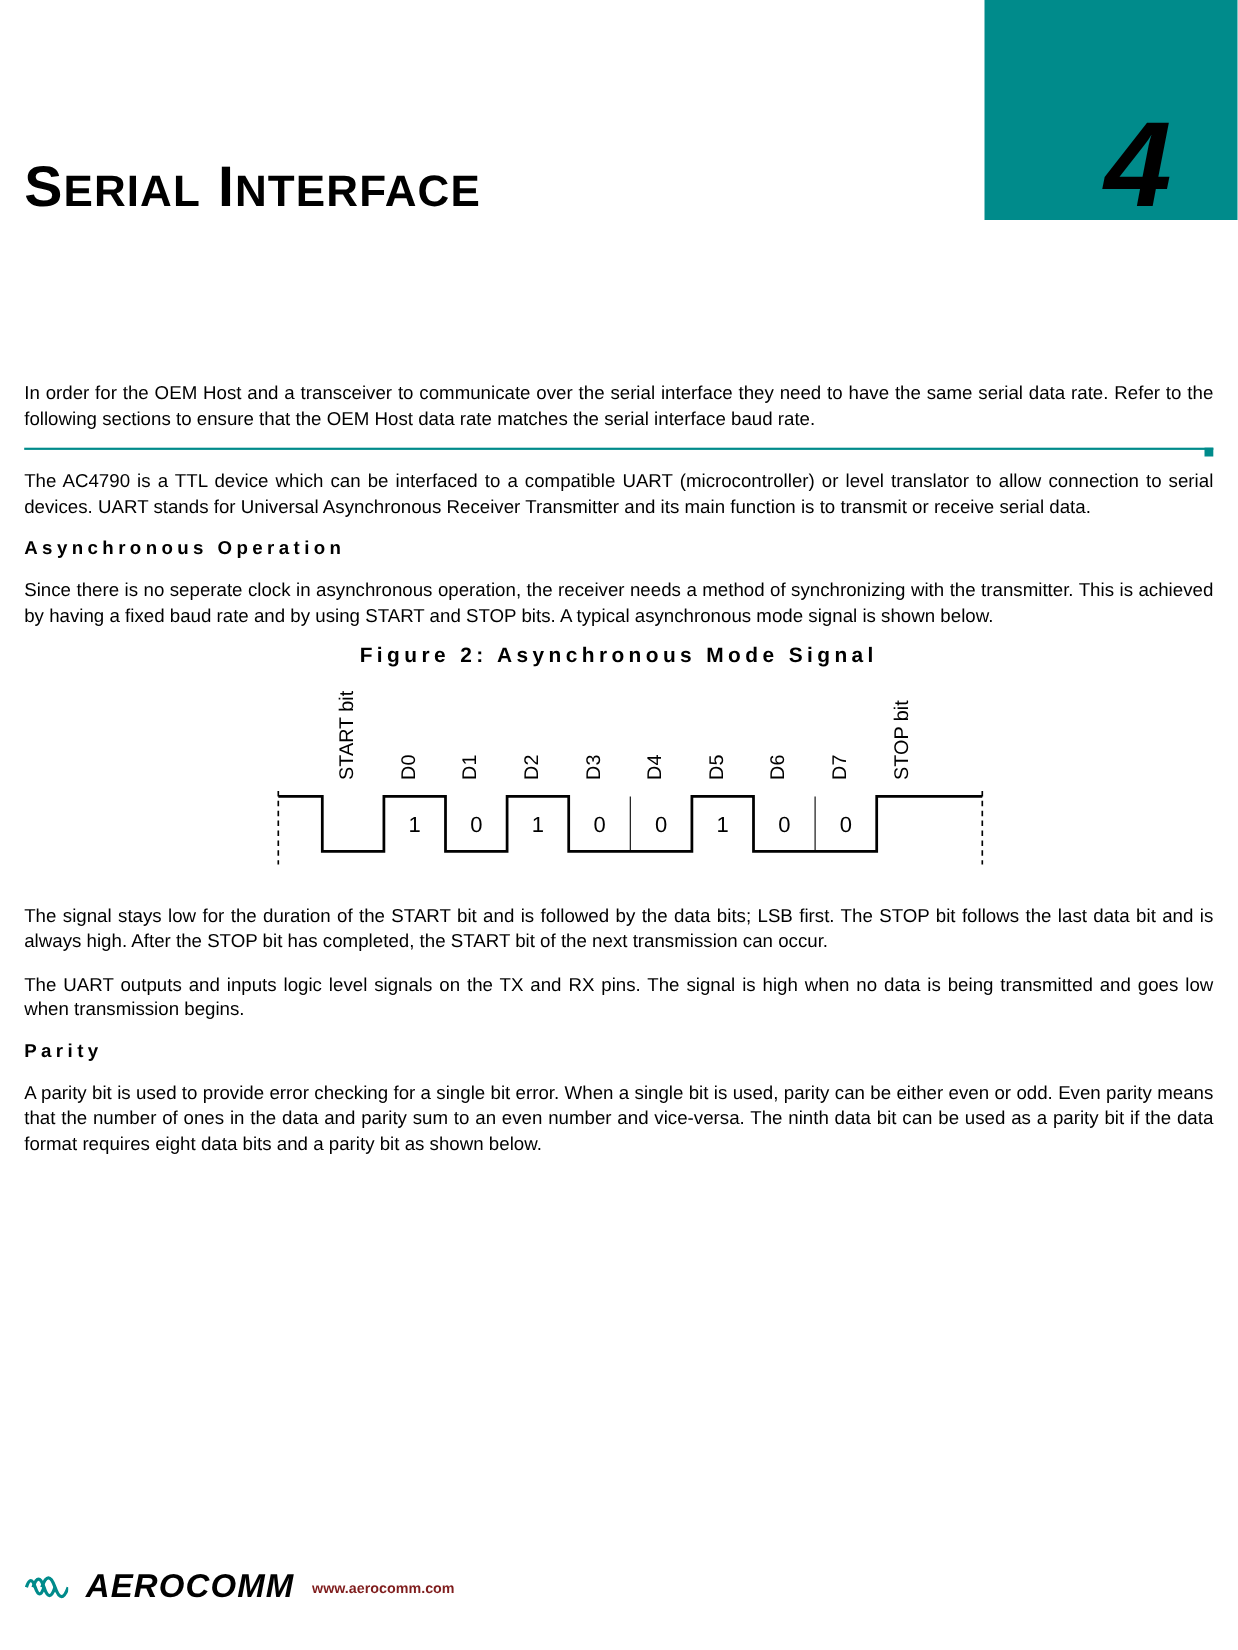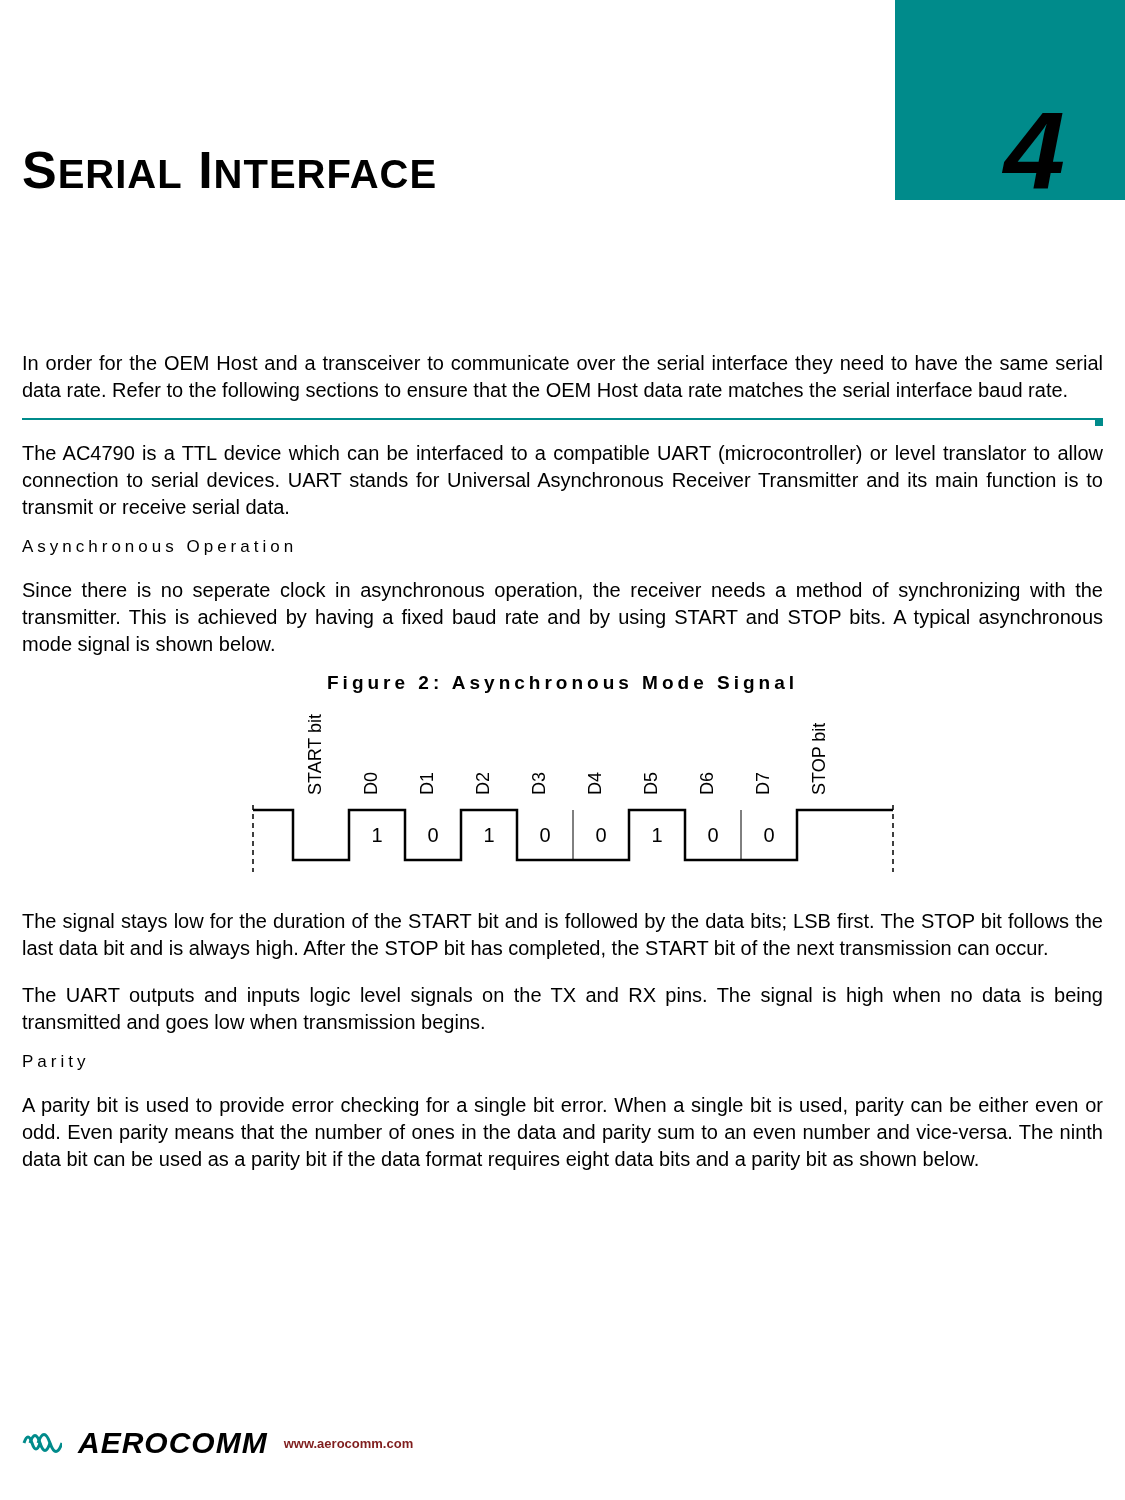--- a/index.html
+++ b/index.html
@@ -46,21 +46,21 @@
   .chapter-title .cap {
     font-size: 52px;
   }
   .content {
     position: absolute;
     top: 330px;
     left: 22px;
     right: 22px;
   }
   .para {
-    font-size: 20px;
+    font-size: 17px;
     line-height: 1.35;
     text-align: justify;
     margin-bottom: 14px;
   }
   .section-heading {
     font-size: 22px;
     font-weight: bold;
     letter-spacing: 5px;
     color: #008B8B;
     margin-top: 40px;
@@ -76,21 +76,21 @@
     content: "";
     position: absolute;
     right: 0;
     top: 0;
     width: 8px;
     height: 8px;
     background: #008B8B;
   }
   .sub-heading {
     font-size: 17px;
-    font-weight: normal;
+    font-weight: bold;
     letter-spacing: 4px;
     margin-top: 16px;
     margin-bottom: 10px;
   }
   .figure-title {
     text-align: center;
     font-size: 19px;
     font-weight: bold;
     letter-spacing: 4px;
     margin-top: 8px;

